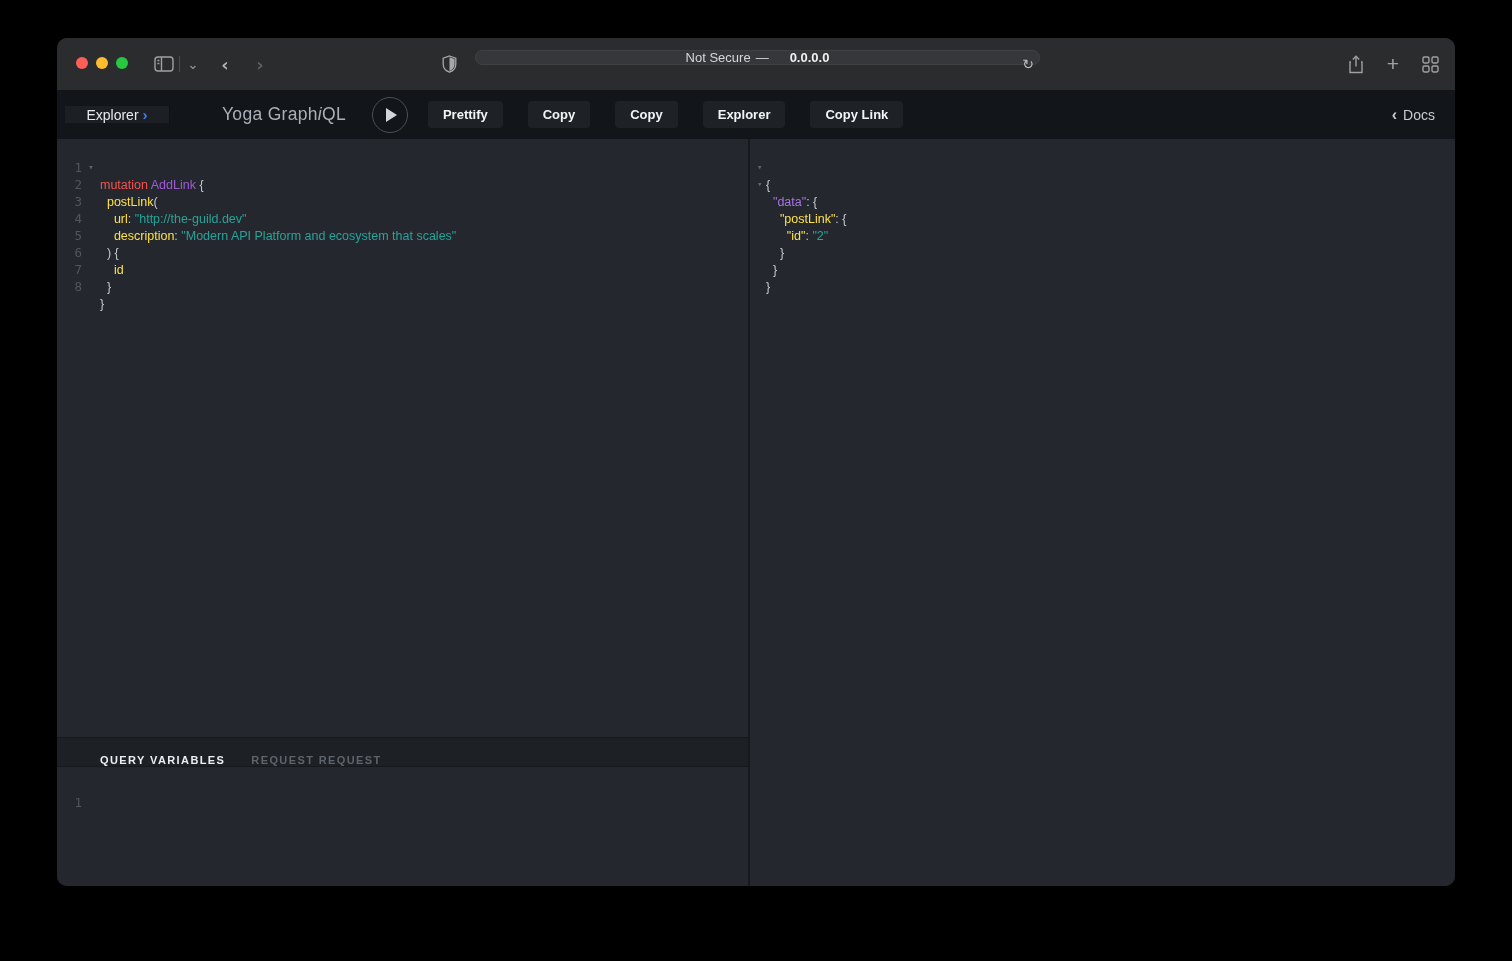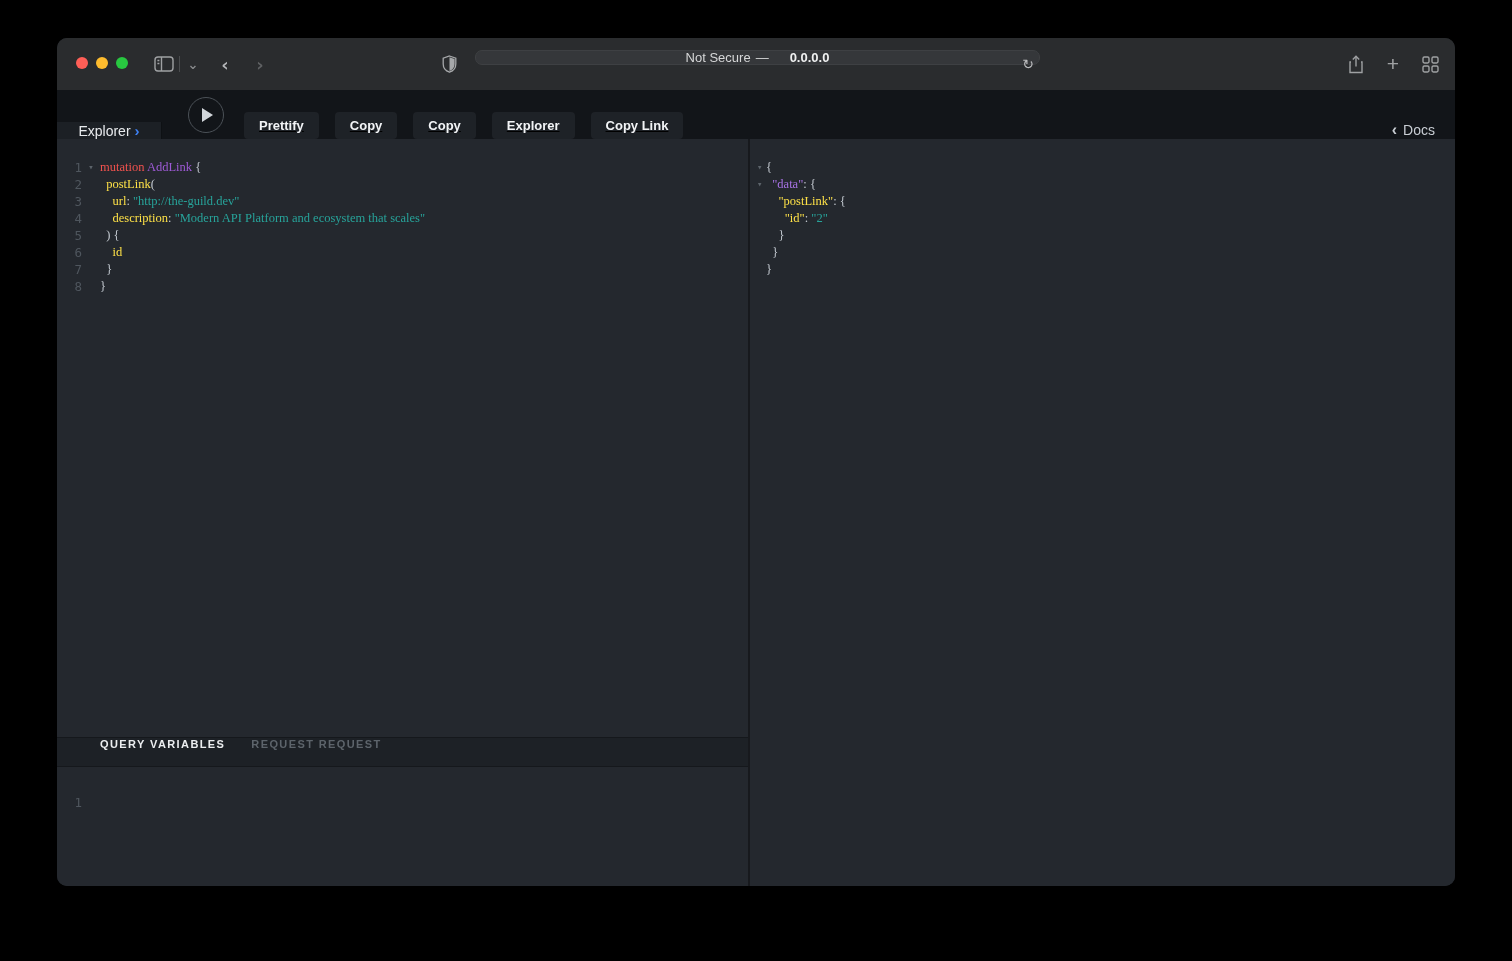--- a/index.html
+++ b/index.html
@@ -21,64 +21,64 @@
   .urlfield { position:absolute; left:418px; top:12px; width:565px; height:15px;
               background:#35373a; border:1px solid #3e4043; border-radius:7px;
               display:flex; align-items:center; justify-content:center; color:#d6d7d8;
               font-size:13px; }
   .urlfield .host { font-weight:700; color:#f0f1f1; margin-left:5px; }
   .reload { position:absolute; left:959px; top:12px; width:24px; height:27px;
             display:flex; align-items:center; justify-content:center; color:#bbbcbe;
             font-size:14px; }
 
   
-  .appheader { height:49px; flex:0 0 49px; display:flex; align-items:flex-end; background:#121519; }
+  .appheader { height:49px; flex:0 0 49px; display:flex; align-items:center; background:#121519;padding-left:8px; }
   .explorer { width:105px; flex:0 0 105px; background:#1c2025; display:flex; align-items:center;
               justify-content:center; gap:4px; color:#e8eaed; font-size:14px; cursor:pointer;
               border-right:1px solid #0e1114; }
   .explorer .arr { color:#3d7ff0; font-weight:700; font-size:15px; }
   .apptitle { margin-left:52px; display:flex; align-items:center; color:#a9b0b8;
               font-size:17.5px; letter-spacing:.3px; }
   .playbtn { margin-left:26px; width:36px; height:36px; border-radius:50%;
              border:1.5px solid #4b5157; background:transparent; display:flex;
              align-items:center; justify-content:center; align-self:center; cursor:pointer; }
   .playbtn .tri { width:0; height:0; border-left:11px solid #d2d6db;
                   border-top:7px solid transparent; border-bottom:7px solid transparent;
                   margin-left:3px; }
-  .hbtns { display:flex; align-items:center; gap:16px; margin-left:20px;text-decoration:underline; }
+  .hbtns { display:flex; align-items:center; gap:25px; margin-left:20px; }
   .hbtn { background:#1e2227; color:#f2f4f6; border:none; border-radius:4px;
           height:27px; padding:0 15px; font-size:13px; font-weight:600;
           font-family:inherit; cursor:pointer; }
   .docs { margin-left:auto; margin-right:20px; display:flex; align-items:center; gap:6px;
           color:#c8cdd3; font-size:14px; cursor:pointer; }
   .docs .arr { font-size:16px; font-weight:700; }
 
   
   .content { flex:1; display:flex; min-height:0; }
   .leftcol { width:691px; flex:0 0 691px; display:flex; flex-direction:column; background:#24282e; }
   .vdivider { width:2px; flex:0 0 2px; background:#17191d; }
   .rightpane { flex:1; background:#24282e; padding-top:20px; }
 
   .queryeditor { height:598px; flex:0 0 598px; padding-top:20px; cursor:text; }
   .tabbar { height:30px; flex:0 0 30px; background:#1d2126; border-top:1px solid #15181c;
-            border-bottom:1px solid #15181c; display:flex; align-items:flex-start;
+            border-bottom:1px solid #15181c; display:flex; align-items:flex-end;
             padding-left:43px; gap:26px; }
   .tab { font-size:11px; font-weight:700; letter-spacing:1.4px; cursor:pointer; }
   .tab.active { color:#eceef0; }
   .tab.inactive { color:#5d646b; }
   .varseditor { flex:1; padding-top:27px; cursor:text; }
 
   
   .code-row { display:flex; height:17px; line-height:17px;
               font-family:"DejaVu Sans Mono","Liberation Mono",monospace; font-size:12.5px; }
   .lnum { width:25px; flex:0 0 25px; text-align:right; color:#4f565e; }
   .foldcol { width:18px; flex:0 0 18px; text-align:center; color:#5d646b; font-size:9px; }
   .foldcol-r { width:16px; flex:0 0 16px; text-align:left; padding-left:7px;
                color:#5d646b; font-size:9px; }
-  pre.codeline { white-space:pre; font-family:Liberation Serif, serif; font-size:inherit; color:#c2c8cf; }
+  pre.codeline { white-space:pre; font-family:Liberation Sans, sans-serif; font-size:inherit; color:#c2c8cf;margin-top:18px; }
   .tk-kw  { color:#f2524e; }
   .tk-def { color:#9e5ad6; }
   .tk-def2{ color:#a873e6; }
   .tk-prop{ color:#fde047; }
   .tk-str { color:#27a39a; }
   .tk-pl  { color:#c2c8cf; }
 
   svg { display:block; }
 </style>
 </head>
@@ -138,20 +138,25 @@
       </svg>
     </div>
   </div>
 
   <div class="appheader">
     <div class="explorer">
       <span>Explorer</span>
       <span class="arr">›</span>
     </div>
 
+    <div class="apptitle">
+      <span>Yoga Graph</span>
+        <i>i</i>
+        <span>QL</span>
+    </div>
 
     <div class="playbtn">
       <span class="tri"></span>
     </div>
 
     <div class="hbtns">
       <button class="hbtn">Prettify</button>
       <button class="hbtn">Copy</button>
       <button class="hbtn">Copy</button>
       <button class="hbtn">Explorer</button>

